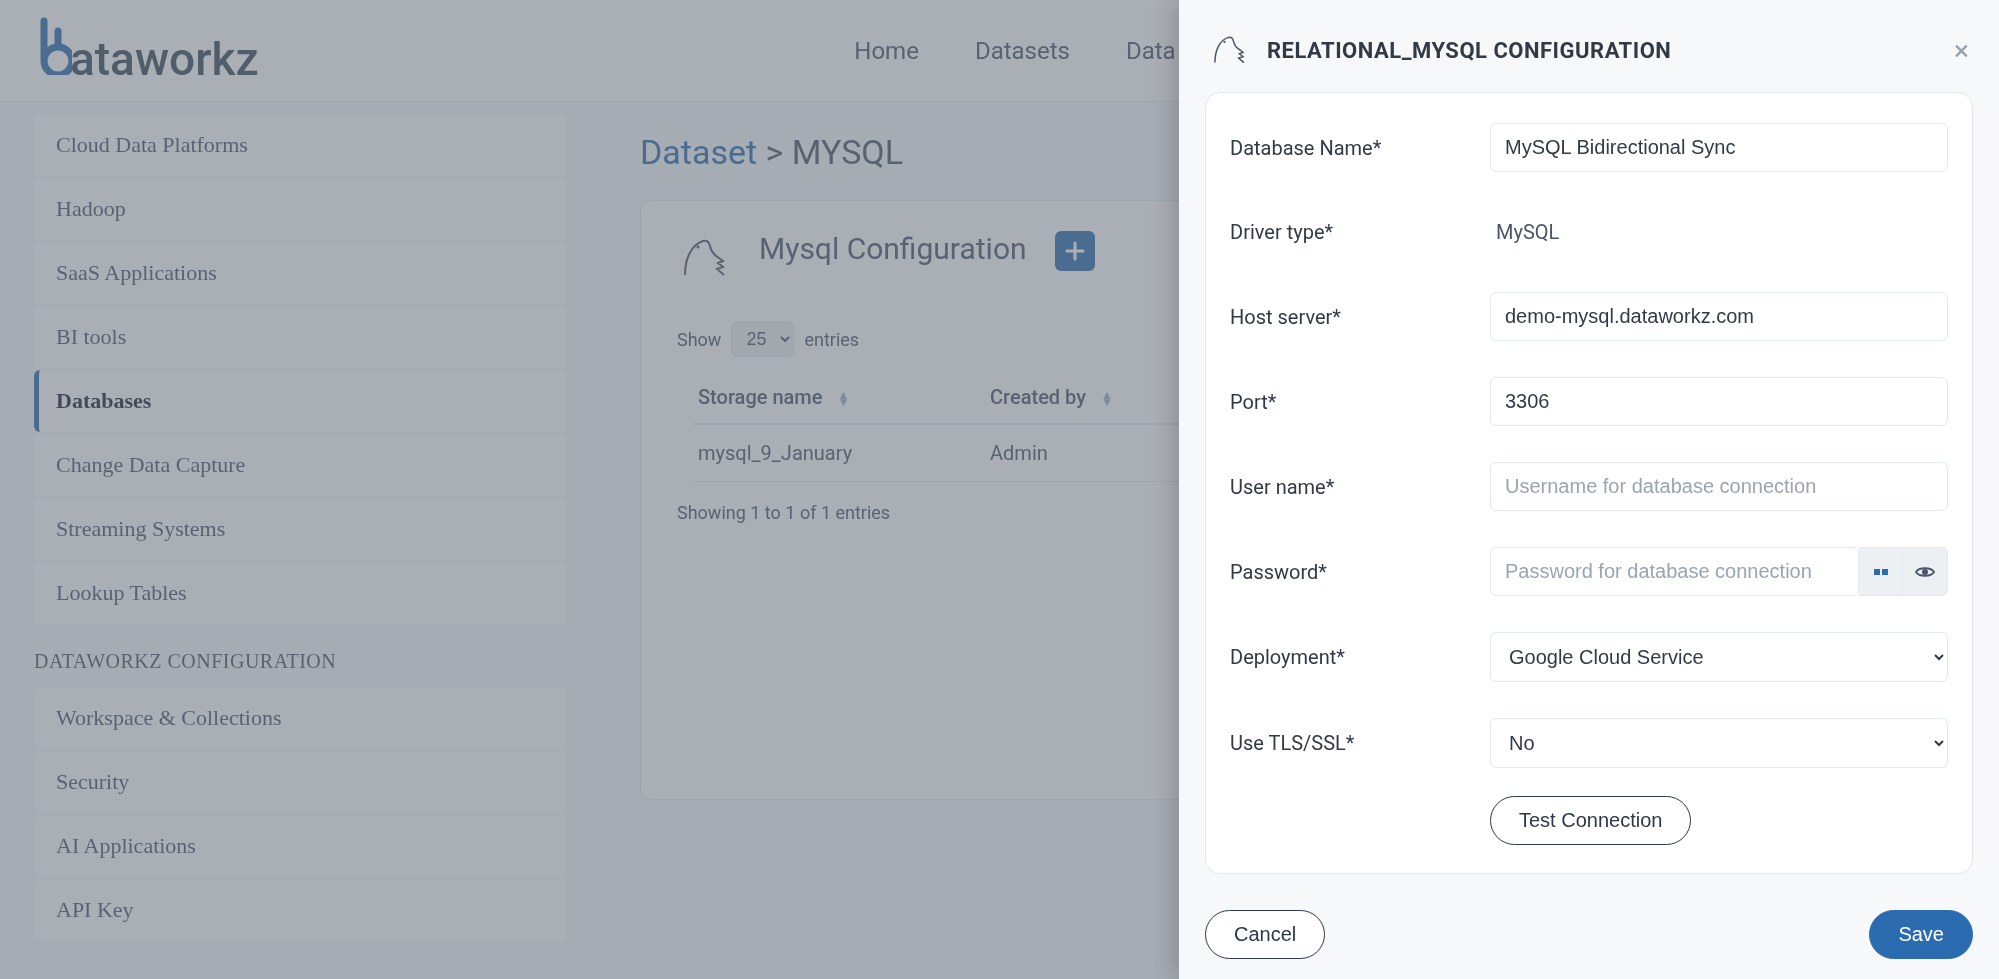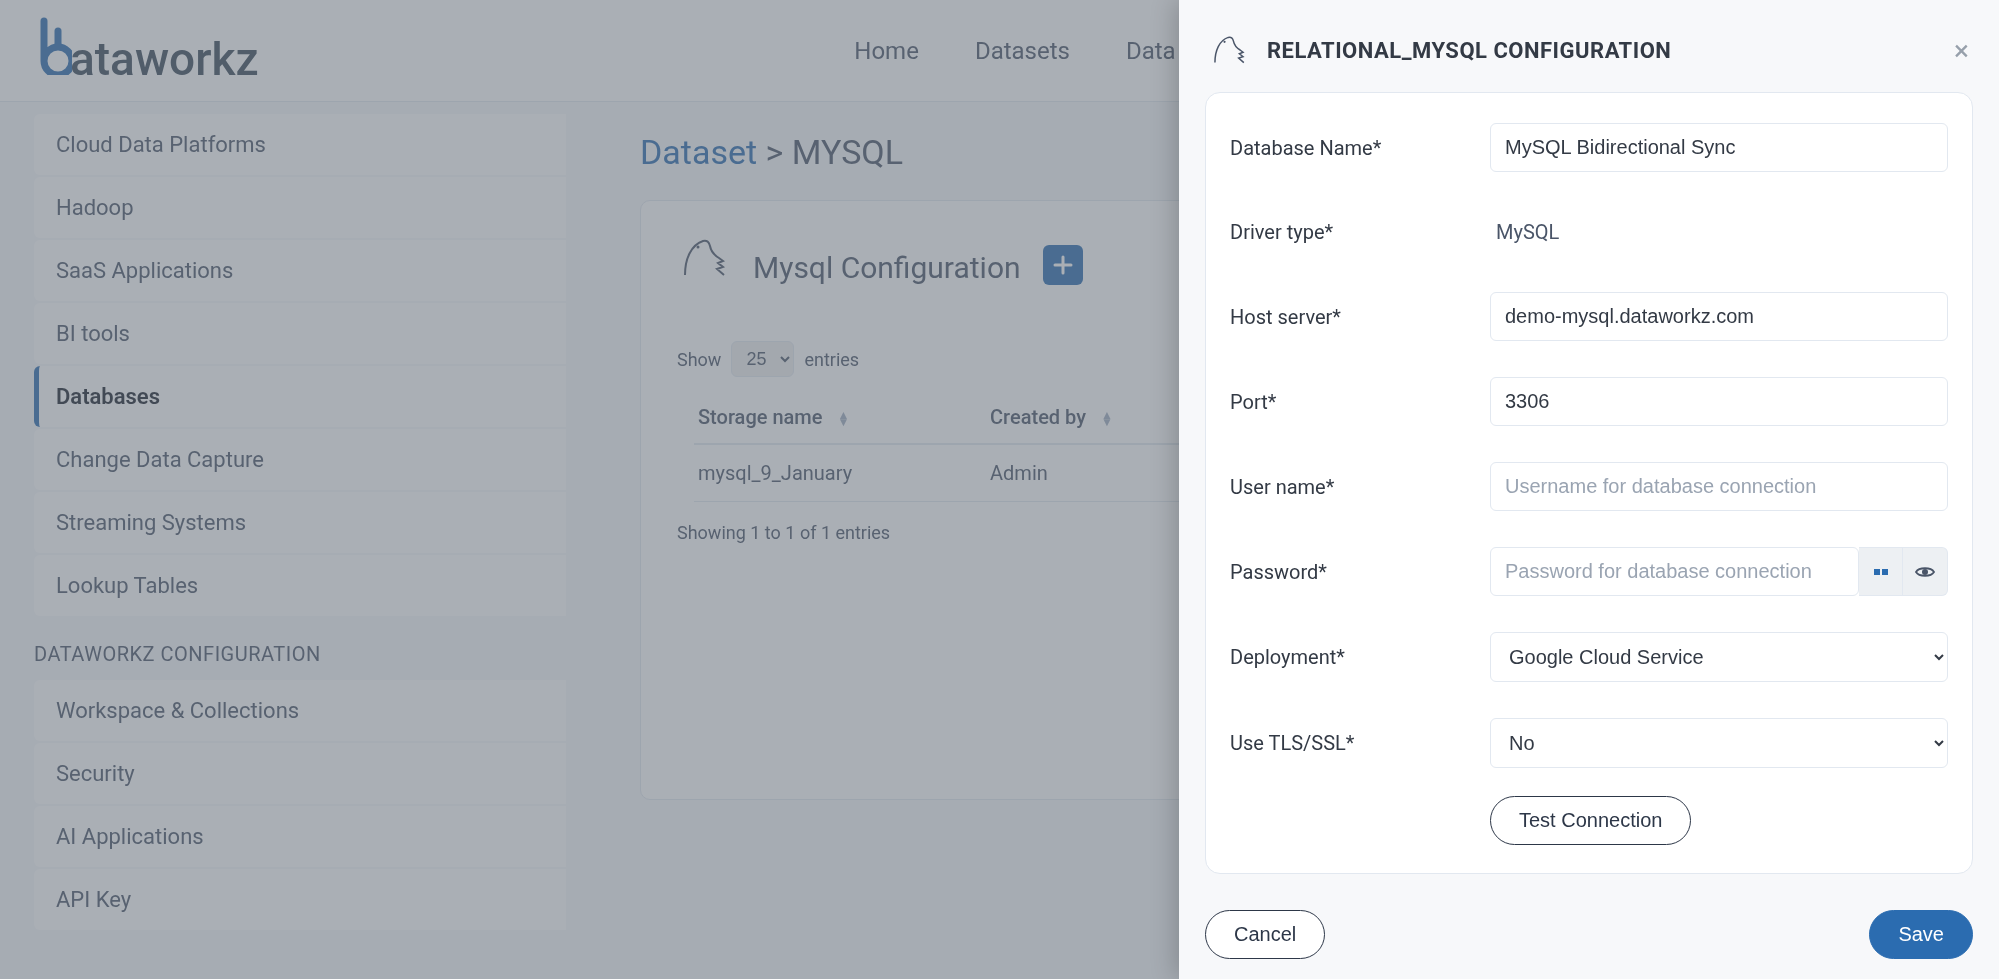--- a/index.html
+++ b/index.html
@@ -53,20 +53,21 @@
   .nav-item { cursor: pointer; }
 
   
   .body {
     display: flex;
     height: calc(100% - 102px);
   }
   .sidebar {
     width: 600px;
     padding: 12px 34px 12px 34px;
+    font-family: Liberation Serif, serif;
   }
   .side-item {
     padding: 18px 22px;
     font-size: 22px;
     color: var(--text-mid);
     border-bottom-left-radius: 6px;
     border-top-left-radius: 6px;
     cursor: pointer;
     background: #fff;
     margin-bottom: 2px;
@@ -97,22 +98,22 @@
     background: #fff;
     border: 1px solid var(--border);
     border-radius: 10px;
     margin-top: 28px;
     padding: 30px 36px;
     width: 900px;
     min-height: 600px;
   }
   .card-head {
     display: flex;
-    align-items: flex-end;
-    gap: 22px;
+    align-items: flex-start;
+    gap: 28px;
   }
   .card-title {
     font-size: 30px;
     color: var(--text-mid);
   }
   .add-btn {
     width: 40px;
     height: 40px;
     background: var(--accent);
     border-radius: 6px;
@@ -126,21 +127,21 @@
     content:"";
     position:absolute;
     right:-6px; bottom:-6px;
     width:40px; height:40px;
     border:2px solid var(--accent);
     border-radius:6px;
     z-index:-1;
   }
 
   .show-row {
-    margin-top: 56px;
+    margin-top: 36px;
     display: flex;
     align-items: center;
     gap: 10px;
     font-size: 18px;
     color: var(--text-mid);
   }
   .show-row select {
     font-size: 18px;
     padding: 6px 10px;
     border: 1px solid var(--border);

